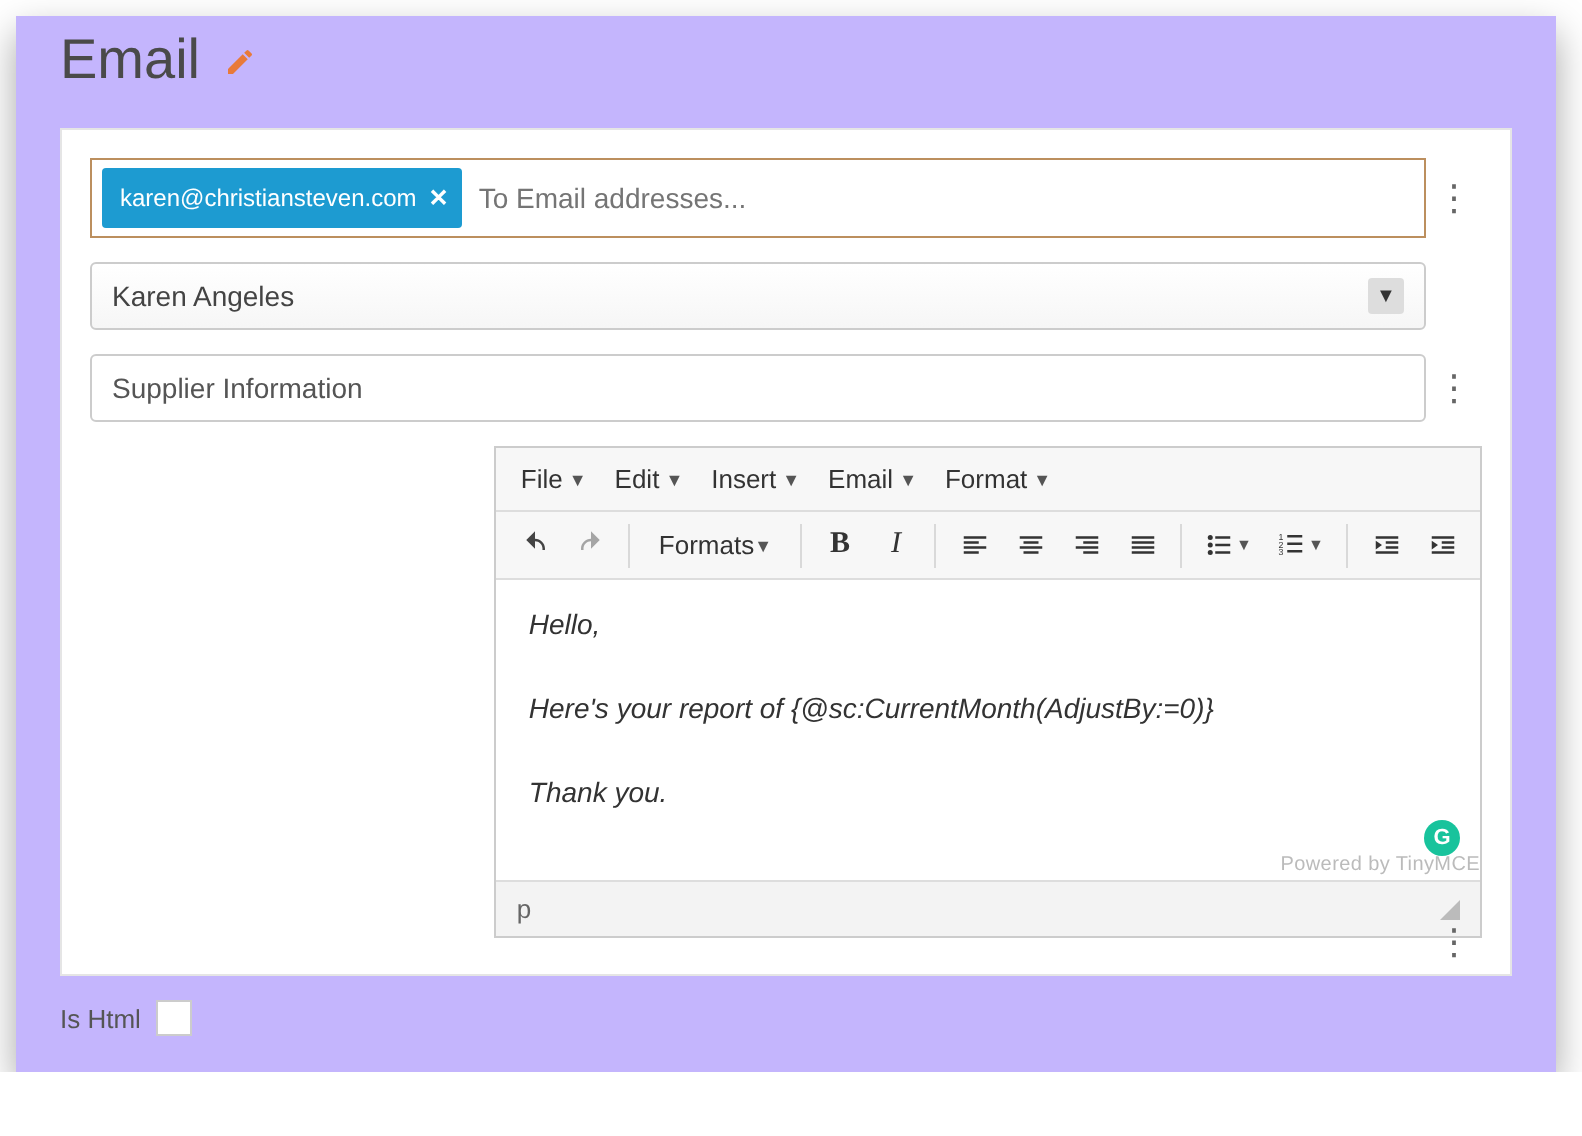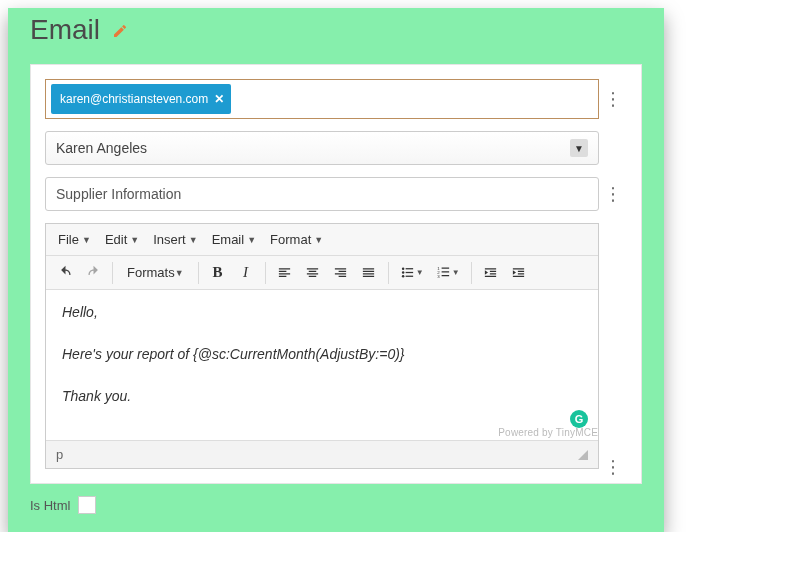--- a/index.html
+++ b/index.html
@@ -4,23 +4,23 @@
 <style>
   * { box-sizing: border-box; }
   html, body { margin: 0; padding: 0; }
   body {
     font-family: "Segoe UI", "Helvetica Neue", Arial, sans-serif;
     background: #fff;
     color: #555;
     font-size: 14px;
   }
   .panel {
-    width: 656px;
+    width: 770px;
     margin: 8px 0 0 8px;
-    background: #86efac;
+    background: #c4b5fd;
     box-shadow: 0 8px 18px rgba(0,0,0,.35);
     padding: 0 0 18px 0;
     position: relative;
   }
   .header {
     padding: 6px 22px 18px 22px;
     display: flex;
     align-items: baseline;
     gap: 12px;
   }
@@ -107,21 +107,21 @@
     height: 34px;
     padding: 0 10px;
     width: 100%;
     font-size: 14px;
     color: #555;
     border-radius: 3px;
     outline: none;
     background: #fff;
   }
   
-  .editor-wrap { display: flex; align-items: flex-end; }
+  .editor-wrap { display: flex; align-items: flex-end; flex-direction: column; }
   .editor {
     flex: 1;
     border: 1px solid #ccc;
   }
   .menubar, .toolbar {
     background: #f7f7f7;
     border-bottom: 1px solid #ddd;
     padding: 4px 6px;
     display: flex;
     align-items: center;
@@ -227,20 +227,21 @@
 
   <div class="section">
 
     <div class="row">
       <div class="field">
         <div class="to-box">
           <span class="chip">
             <span>karen@christiansteven.com</span>
             <span class="x">✕</span>
           </span>
+          <input type="text" placeholder="To Email addresses..." style="">
         </div>
       </div>
       <div class="kebab">
         <span>⋮</span>
       </div>
     </div>
 
     <div class="row">
       <div class="field">
         <div class="select">

